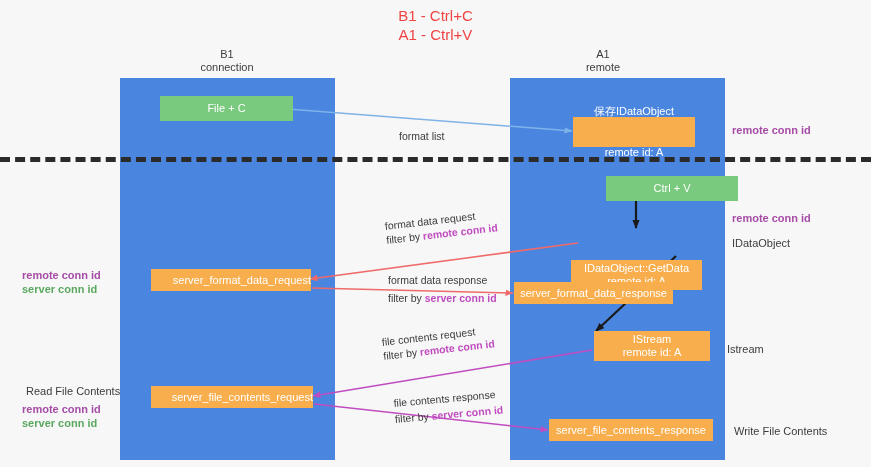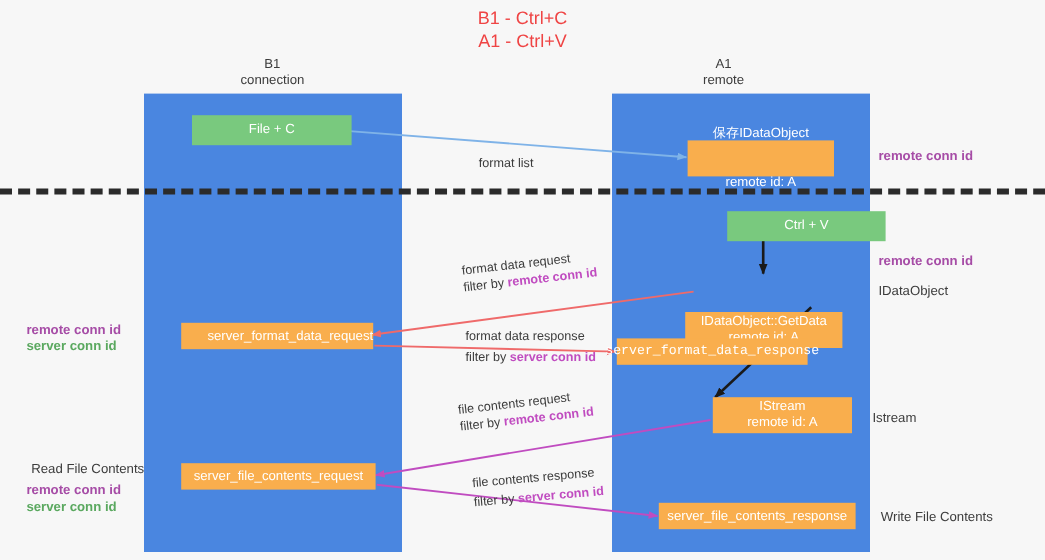--- a/index.html
+++ b/index.html
@@ -131,30 +131,30 @@
 
   <div class="box orange" style="left:571px;top:228px;width:131px;height:30px;margin-top:32px;">
     <span>IDataObject::GetData</span>
     <span>remote id: A</span>
   </div>
 
   <div class="box orange" style="left:151px;top:269px;width:160px;height:22px;align-items:flex-end;">
     <span>server_format_data_request</span>
   </div>
 
-  <div class="box orange" style="left:514px;top:282px;width:159px;height:22px;font-family:Liberation Mono, monospace;">
+  <div class="box orange" style="left:514px;top:282px;width:159px;height:22px;">
     <span>server_format_data_response</span>
   </div>
 
   <div class="box orange" style="left:594px;top:331px;width:116px;height:30px;">
     <span>IStream</span>
     <span>remote id: A</span>
   </div>
 
-  <div class="box orange" style="left:151px;top:386px;width:162px;height:22px;">
+  <div class="box orange" style="left:151px;top:386px;width:162px;height:22px;align-items:flex-end;">
     <span>server_file_contents_request</span>
   </div>
 
   <div class="box orange" style="left:549px;top:419px;width:164px;height:22px;">
     <span>server_file_contents_response</span>
   </div>
 
   <div class="elabel" style="left:399px;top:84px;margin-top:45px;">
     <span>format list</span>
   </div>

